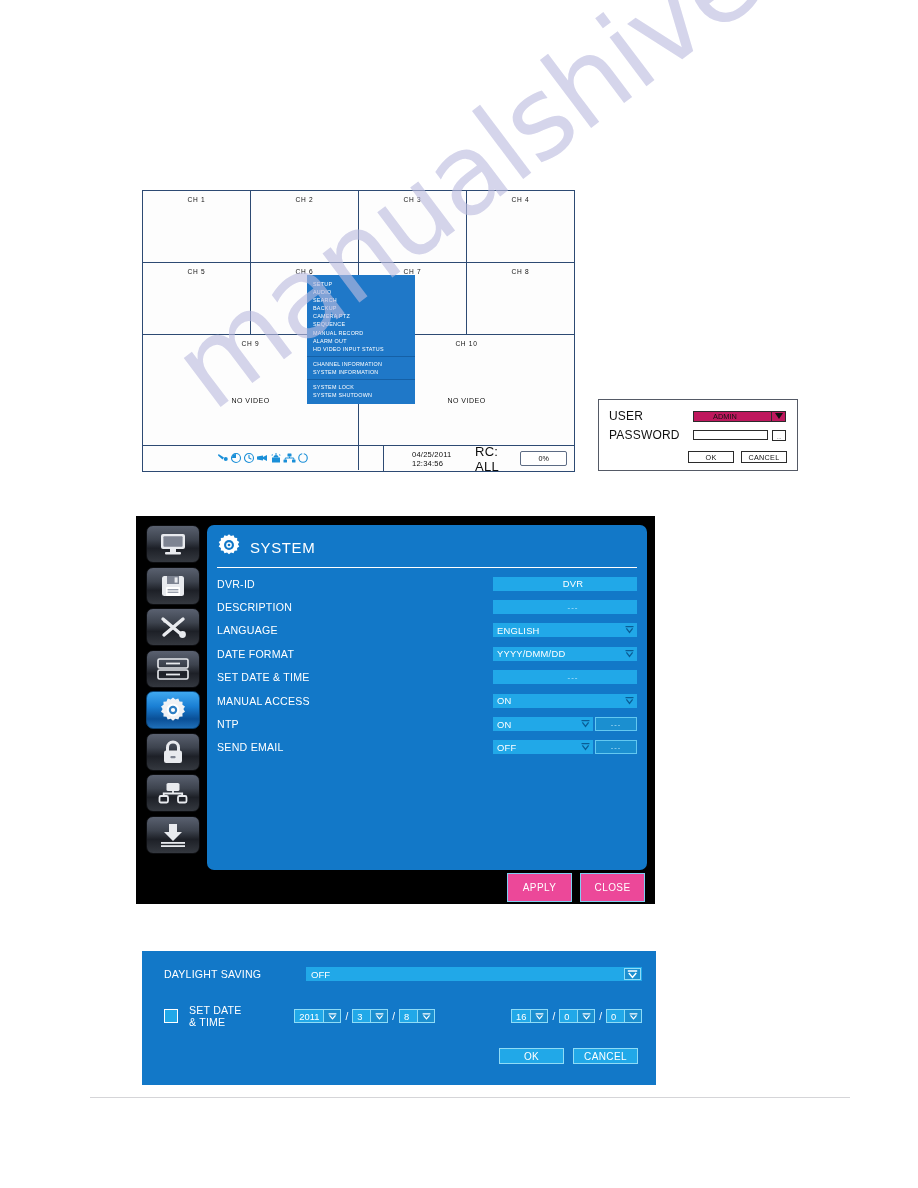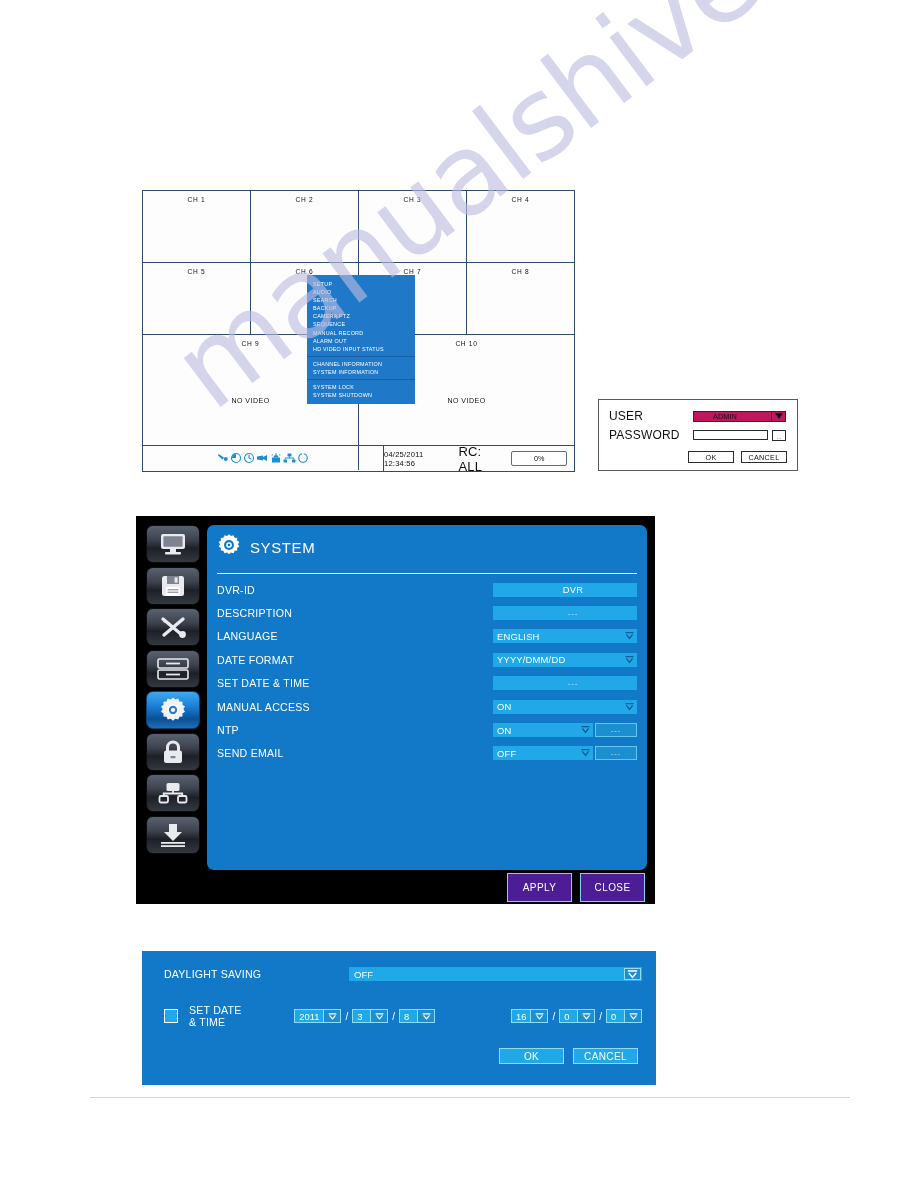--- a/index.html
+++ b/index.html
@@ -90,20 +90,21 @@
   #statusbar {
     position: absolute;
     left: 0;
     bottom: 0;
     width: 100%;
     height: 26px;
     display: flex;
     align-items: center;
     box-sizing: border-box;
     border-top: 1.4px solid #2d4a73;
+    gap: 28px;
   }
   #status-left {
     width: 241px;
     height: 100%;
     display: flex;
     align-items: center;
     justify-content: center;
     box-sizing: border-box;
     border-right: 1.4px solid #2d4a73;
     gap: 1px;
@@ -313,21 +314,21 @@
     background: #1278c8;
     border-radius: 7px;
     box-sizing: border-box;
     padding: 8px 10px 0 10px;
     position: relative;
   }
   #panel-header {
     display: flex;
     align-items: center;
     gap: 9px;
-    padding-bottom: 12px;
+    padding-bottom: 6px;
     border-bottom: 1.4px solid #ffffff;
     margin-bottom: 4px;
   }
   #panel-title {
     color: #ffffff;
     font-size: 15px;
     letter-spacing: 0.6px;
     font-family: "Liberation Sans", sans-serif;
   }
   .settings-row {
@@ -396,21 +397,21 @@
     display: flex;
     align-items: center;
     justify-content: flex-end;
     padding-right: 10px;
     gap: 8px;
     box-sizing: border-box;
   }
   .sys-btn {
     width: 65px;
     height: 29px;
-    background: #4c1d95;
+    background: #ec4899;
     border: 1px solid #7fd0f2;
     box-sizing: border-box;
     display: flex;
     align-items: center;
     justify-content: center;
     color: #ffffff;
     font-size: 10px;
     letter-spacing: 0.4px;
     font-family: "Liberation Sans", sans-serif;
   }
@@ -425,21 +426,20 @@
     background: #1278c8;
     z-index: 10;
     box-sizing: border-box;
     padding: 16px 14px 0 22px;
     font-family: "Liberation Sans", sans-serif;
   }
   #dst-row1 {
     display: flex;
     align-items: center;
     margin-bottom: 23px;
-    gap: 43px;
   }
   #dst-label {
     width: 142px;
     color: #ffffff;
     font-size: 10.6px;
     letter-spacing: 0.2px;
   }
   #dst-select {
     flex: 1;
     height: 14px;

